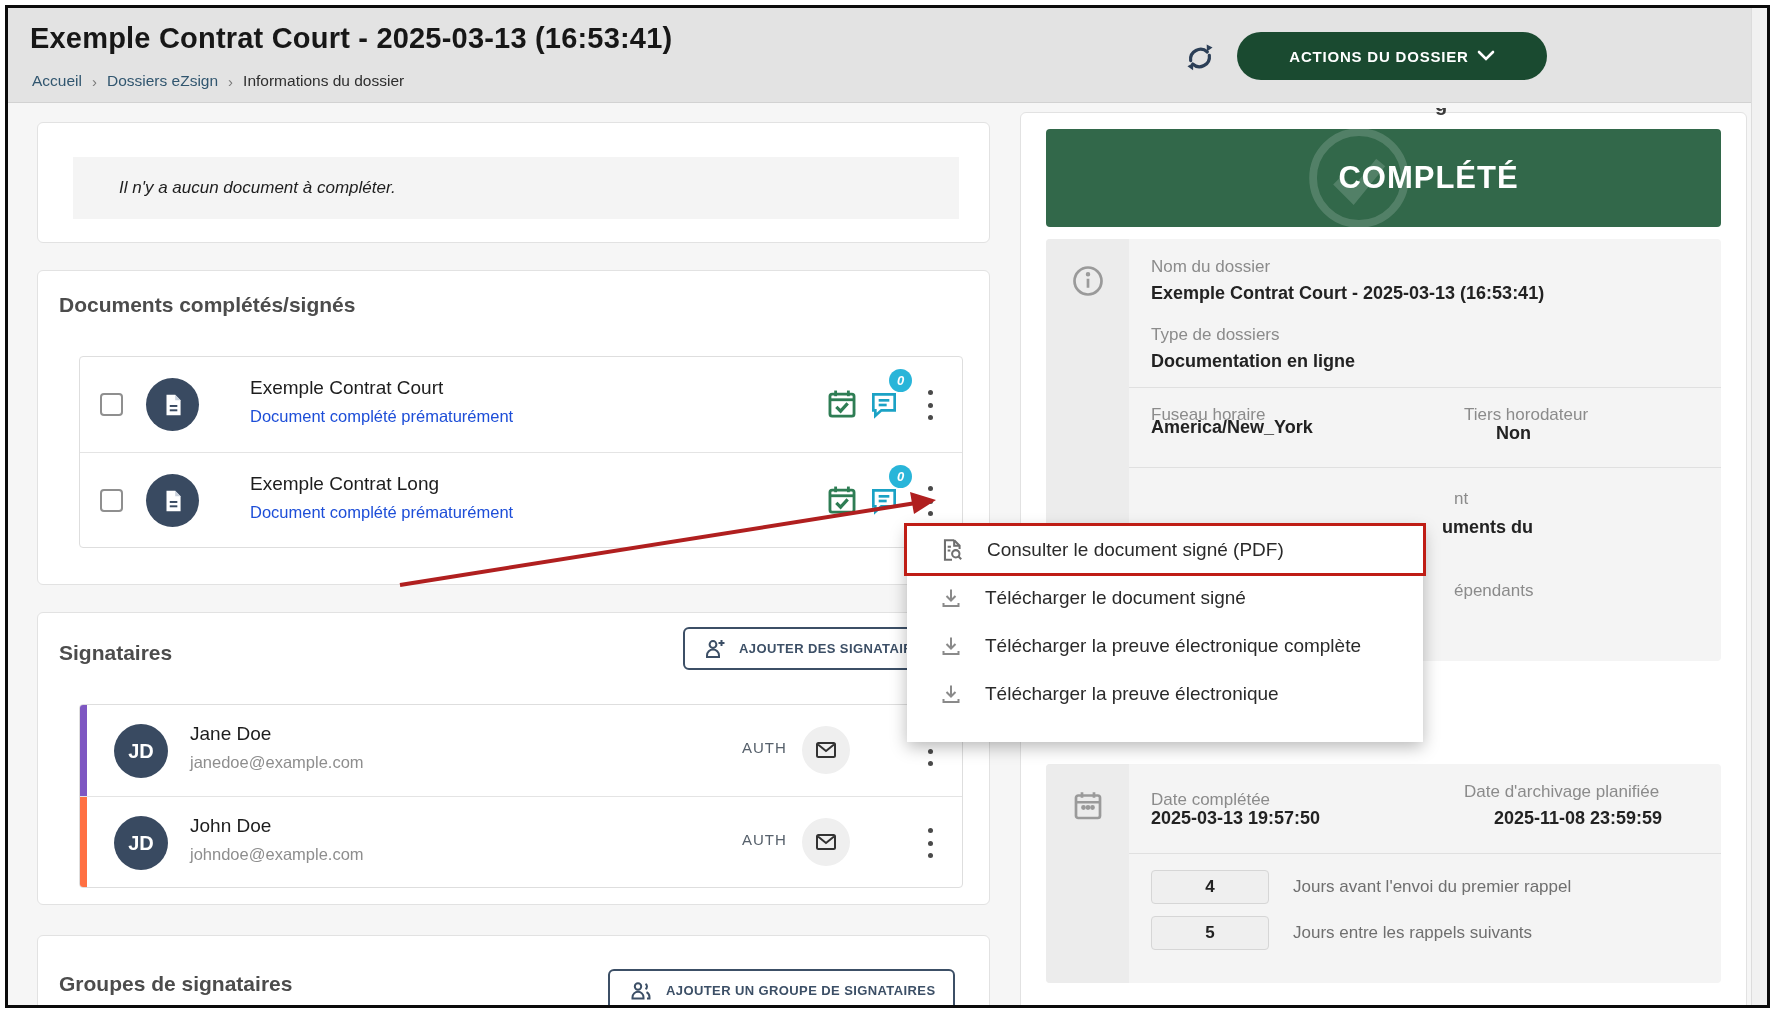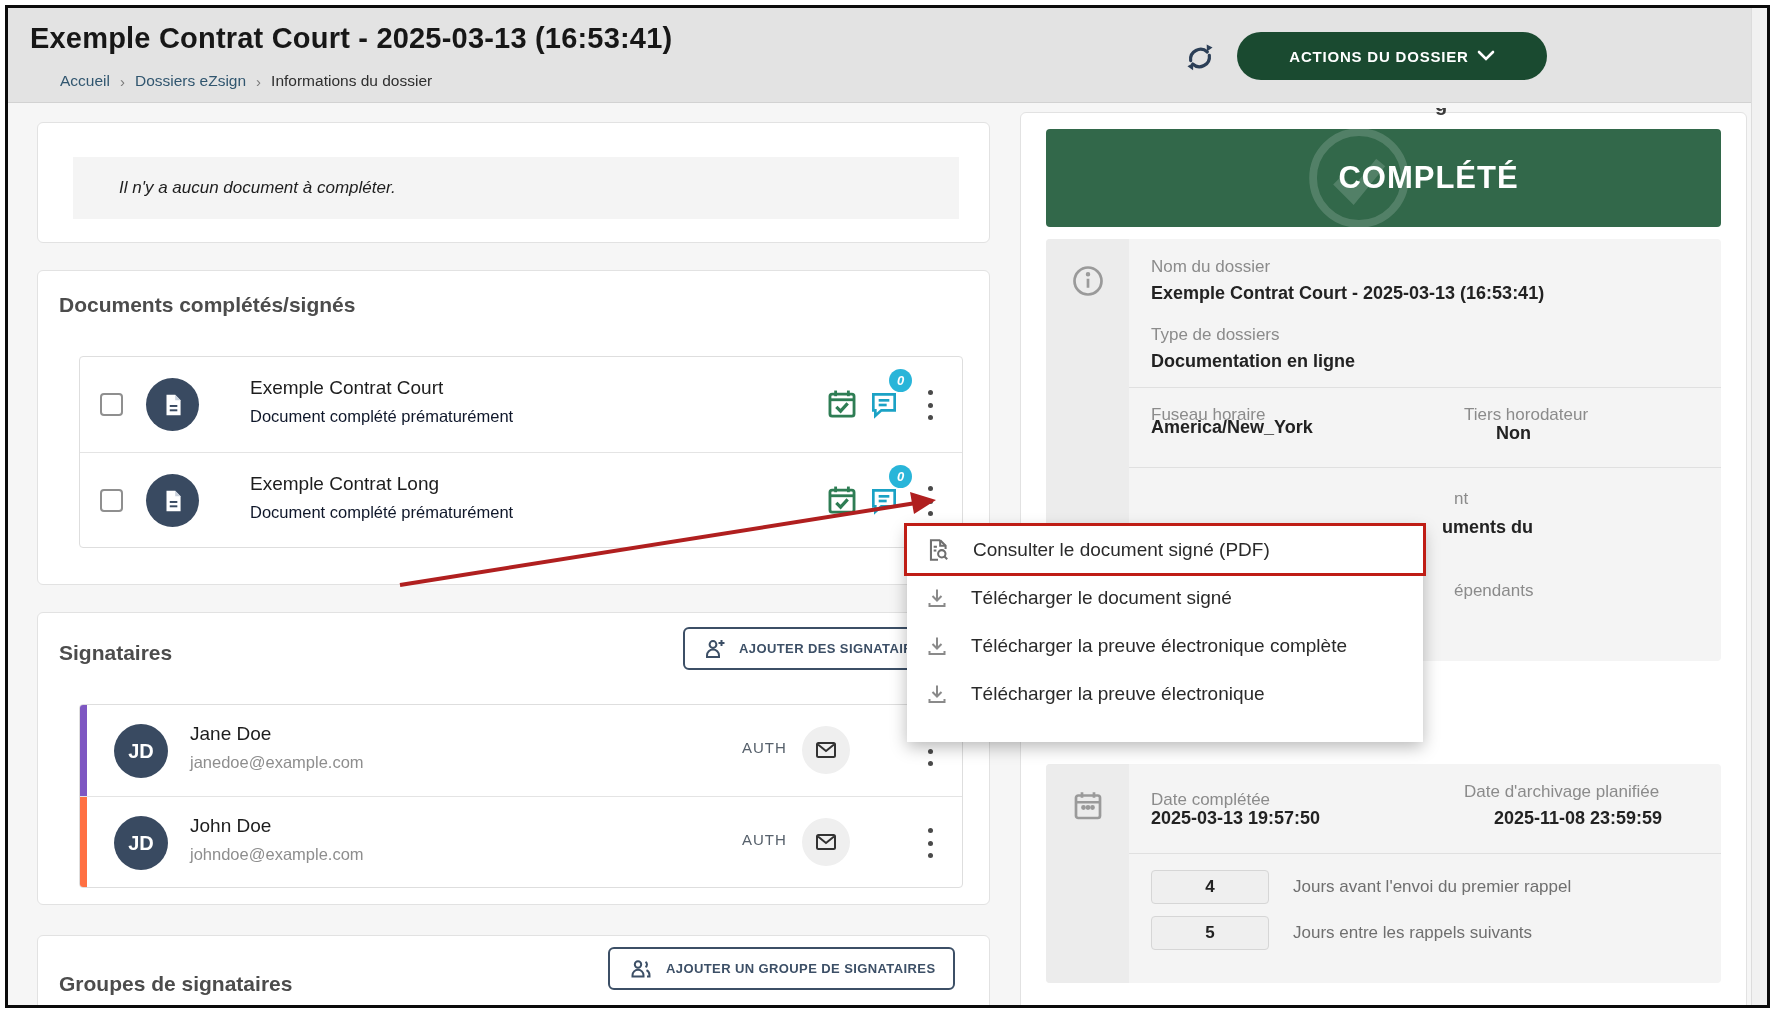--- a/index.html
+++ b/index.html
@@ -3,21 +3,21 @@
 <meta charset="utf-8">
 <style>
   * { margin:0; padding:0; box-sizing:border-box; }
   html,body { background:#fff; font-family:"Liberation Sans", sans-serif; }
   #stage { position:relative; width:1775px; height:1013px; background:#fff; overflow:hidden; }
   #frame { position:absolute; left:5px; top:5px; width:1765px; height:1003px; border:3px solid #0b0b0b; background:#f6f6f6; overflow:hidden; }
 
   
   .hdr { position:absolute; left:0; top:0; width:100%; height:95px; background:#e3e3e3; border-bottom:1px solid #d2d2d2; }
   .hdr-title { position:absolute; left:22px; top:14px; font-size:29px; font-weight:700; color:#171717; letter-spacing:.2px; }
-  .crumbs { position:absolute; left:24px; top:64px; font-size:15.5px; color:#444; display:flex; gap:10px; align-items:center;margin-left:28px; }
+  .crumbs { position:absolute; left:24px; top:64px; font-size:15.5px; color:#444; display:flex; gap:10px; align-items:center; }
   .crumb-link { color:#31566f; cursor:pointer; }
   .crumb-sep { color:#7a7a7a; font-size:15px; }
   .crumb-cur { color:#2e2e2e; }
   .refresh { position:absolute; left:1172px; top:30px; width:40px; height:40px; color:#2c3f57; display:flex; align-items:center; justify-content:center; }
   .actions-btn { position:absolute; left:1229px; top:24px; width:310px; height:48px; border-radius:26px; background:#1a4a30; color:#fff; font-size:15px; font-weight:700; letter-spacing:.8px; display:flex; align-items:center; justify-content:center; gap:8px; border:none; cursor:pointer; }
 
   
   .card { position:absolute; background:#fff; border:1px solid #e2e2e2; border-radius:6px; }
   .card-h { font-size:21px; font-weight:600; color:#4c4c4c; }
 
@@ -25,21 +25,21 @@
   .empty-box { position:absolute; left:35px; top:34px; width:886px; height:62px; background:#f4f4f4; display:flex; align-items:center; }
   .empty-box span { font-style:italic; font-size:17px; color:#1e1e1e; padding-left:46px; }
 
   
   .rows-box { position:absolute; left:41px; width:884px; border:1px solid #dedede; border-radius:4px; background:#fff; }
   .doc-row { position:relative; height:95px; }
   .doc-row + .doc-row { border-top:1px solid #e4e4e4; }
   .cbx { position:absolute; left:20px; top:36px; width:23px; height:23px; border:2px solid #8f8f8f; border-radius:4px; background:#fff; }
   .doc-circle { position:absolute; left:66px; top:21px; width:53px; height:53px; border-radius:50%; background:#394a61; display:flex; align-items:center; justify-content:center; }
   .doc-title { position:absolute; left:170px; top:20px; font-size:19px; color:#1d1d1d; font-weight:500; }
-  .doc-sub { position:absolute; left:170px; top:50px; font-size:16.5px; color:#0f172a; }
+  .doc-sub { position:absolute; left:170px; top:50px; font-size:16.5px; color:#1d4ed8; }
   .ico-cal { position:absolute; left:745px; top:30px; color:#2e7d54; }
   .ico-chat { position:absolute; left:787px; top:32px; color:#1ba2c5; }
   .chat-badge { position:absolute; left:809px; top:12px; width:23px; height:23px; border-radius:50%; background:#29b5d9; color:#fff; font-size:13px; font-weight:700; font-style:italic; display:flex; align-items:center; justify-content:center; }
   .kebab { position:absolute; left:842px; top:33px; width:16px; height:30px; display:flex; flex-direction:column; align-items:center; justify-content:space-between; cursor:pointer; }
   .kebab i { width:5px; height:5px; border-radius:50%; background:#4a4a4a; }
 
   
   .add-btn { position:absolute; height:43px; background:#fff; border:2px solid #3c4f66; border-radius:6px; color:#3c4f66; font-size:13px; font-weight:700; letter-spacing:.4px; display:flex; align-items:center; gap:12px; padding:0 18px; cursor:pointer; white-space:nowrap; }
   .sign-box { position:absolute; left:41px; width:884px; border:1px solid #dedede; border-radius:4px; background:#fff; overflow:hidden; }
   .sign-row { position:relative; height:91px; }
@@ -60,21 +60,21 @@
   .gut-ico { position:absolute; left:24px; top:24px; color:#9a9a9a; }
   .lbl { position:absolute; font-size:17px; color:#8b8b8b; }
   .val { position:absolute; font-size:18px; color:#222; font-weight:700; }
   .gdiv { position:absolute; left:83px; right:0; height:1px; background:#e0e0e0; }
   .rem-box { position:absolute; left:105px; width:118px; height:34px; background:#efefef; border:1px solid #d6d6d6; border-radius:4px; display:flex; align-items:center; justify-content:center; font-size:17px; font-weight:700; color:#222; }
   .rem-lbl { position:absolute; left:247px; font-size:17px; color:#6f6f6f; line-height:34px; }
   .frag { position:absolute; }
 
   
   .menu { position:absolute; left:899px; top:518px; width:516px; height:216px; background:#fff; box-shadow:0 5px 16px rgba(0,0,0,.28); z-index:30; }
-  .m-item { position:relative; height:48px; display:flex; align-items:center; gap:22px; padding-left:18px; font-size:19px; color:#2a2a2a; cursor:pointer; }
+  .m-item { position:relative; height:48px; display:flex; align-items:center; gap:22px; padding-left:32px; font-size:19px; color:#2a2a2a; cursor:pointer; }
   .m-item .mi { color:#8a8a8a; display:flex; }
   .red-hl { position:absolute; left:-3px; top:-3px; width:522px; height:53px; border:3px solid #bf1d15; pointer-events:none; z-index:31; }
 
   .arrow-svg { position:absolute; left:0; top:0; width:1759px; height:997px; pointer-events:none; z-index:40; }
 
   .scrollbar { position:absolute; right:0; top:0; width:16px; height:100%; background:#f1f1f1; border-left:1px solid #dcdcdc; }
   .part-btn { position:absolute; height:22px; border:3px solid #2c2c2c; border-bottom:none; border-radius:8px 8px 0 0; background:#f3f3f3; }
   .gfrag { position:absolute; left:1427px; top:100px; width:22px; height:11px; overflow:hidden; z-index:5; }
   .gfrag span { display:block; margin-top:-15px; font-size:20px; font-weight:600; color:#3a3a3a; }
 </style>
@@ -245,21 +245,21 @@
               <i></i>
               <i></i>
               <i></i>
             </span>
       </div>
     </div>
   </div>
 
   <div class="card" style="left:29px; top:927px; width:953px; height:95px;">
     <div class="card-h" style="position:absolute; left:21px; top:36px;">Groupes de signataires</div>
-    <button class="add-btn" style="left:570px; top:11px;">
+    <button class="add-btn" style="left:570px; top:33px;">
       <svg width="26" height="24" viewBox="0 0 24 24" fill="none" stroke="#3c4f66" stroke-width="2">
         <circle cx="9" cy="7.5" r="3.2"></circle>
         <path d="M3.5 19.5 v-1.2 a5.5 5.5 0 0 1 11 0 V19.5 Z"></path>
         <path d="M16.5 4.8 a3.2 3.2 0 0 1 0 5.4"></path>
         <path d="M17.5 13.2 a5.5 5.5 0 0 1 3 5 V19.5 h-2.5"></path>
       </svg>
       <span>AJOUTER UN GROUPE DE SIGNATAIRES</span>
     </button>
   </div>
 

